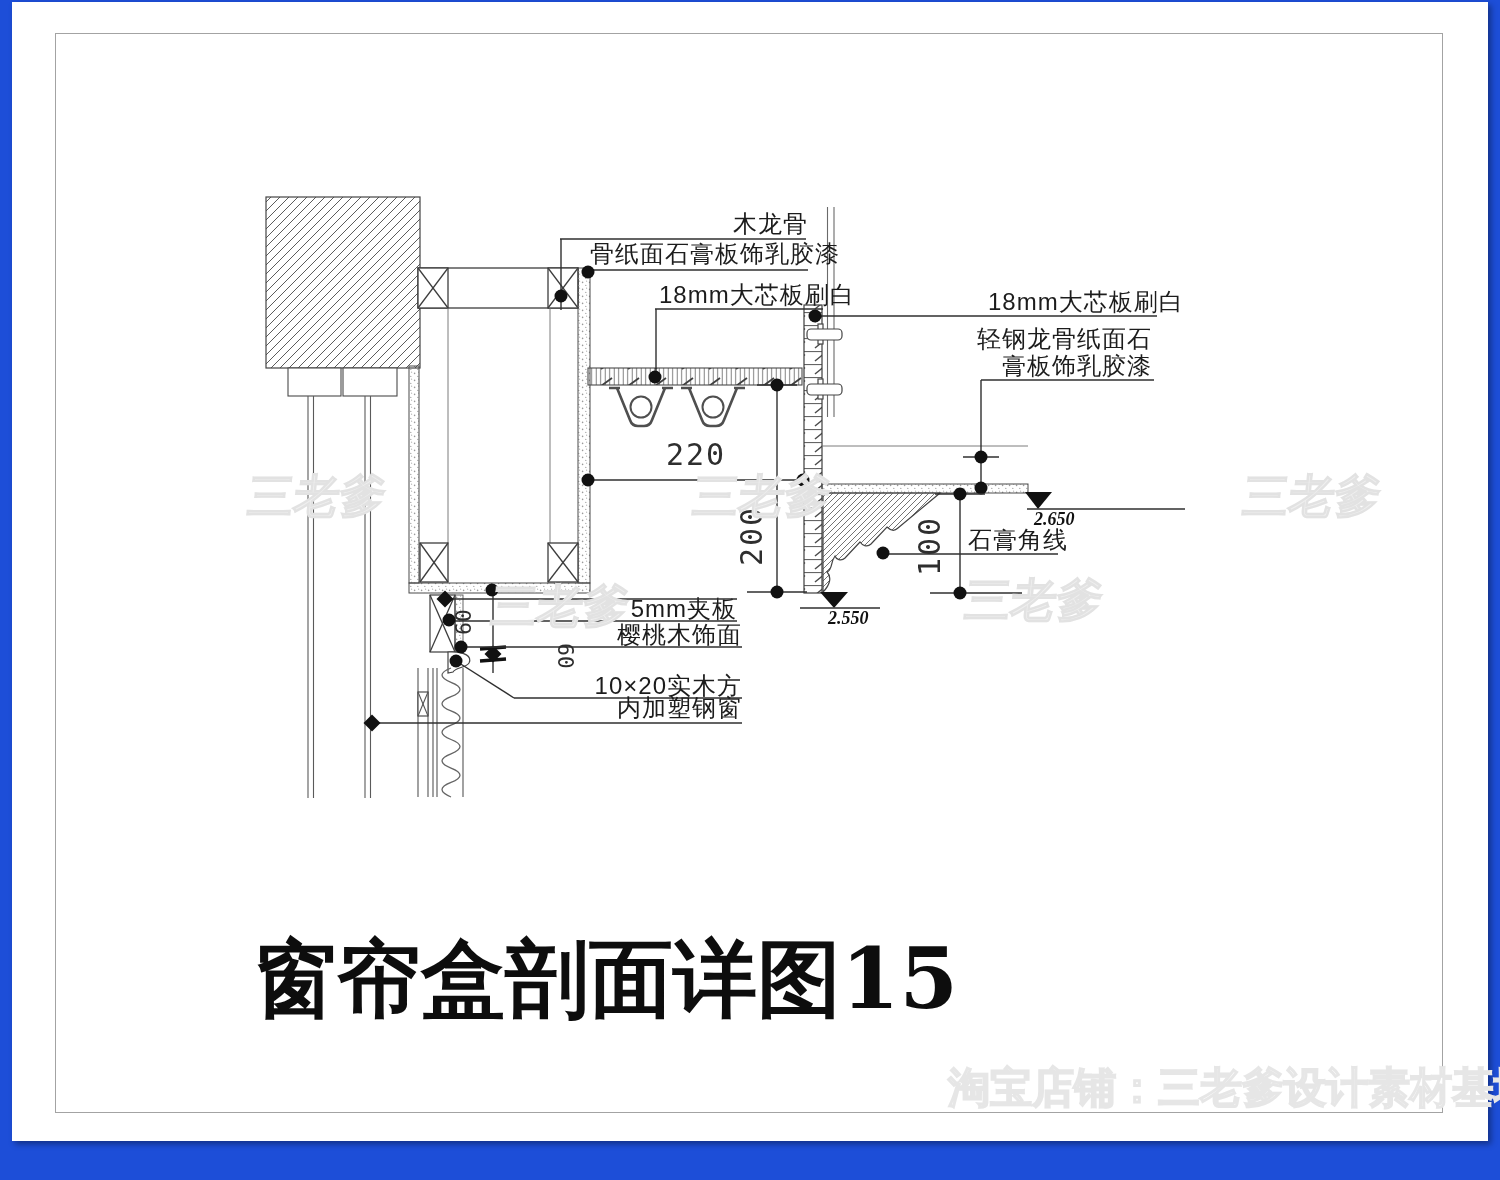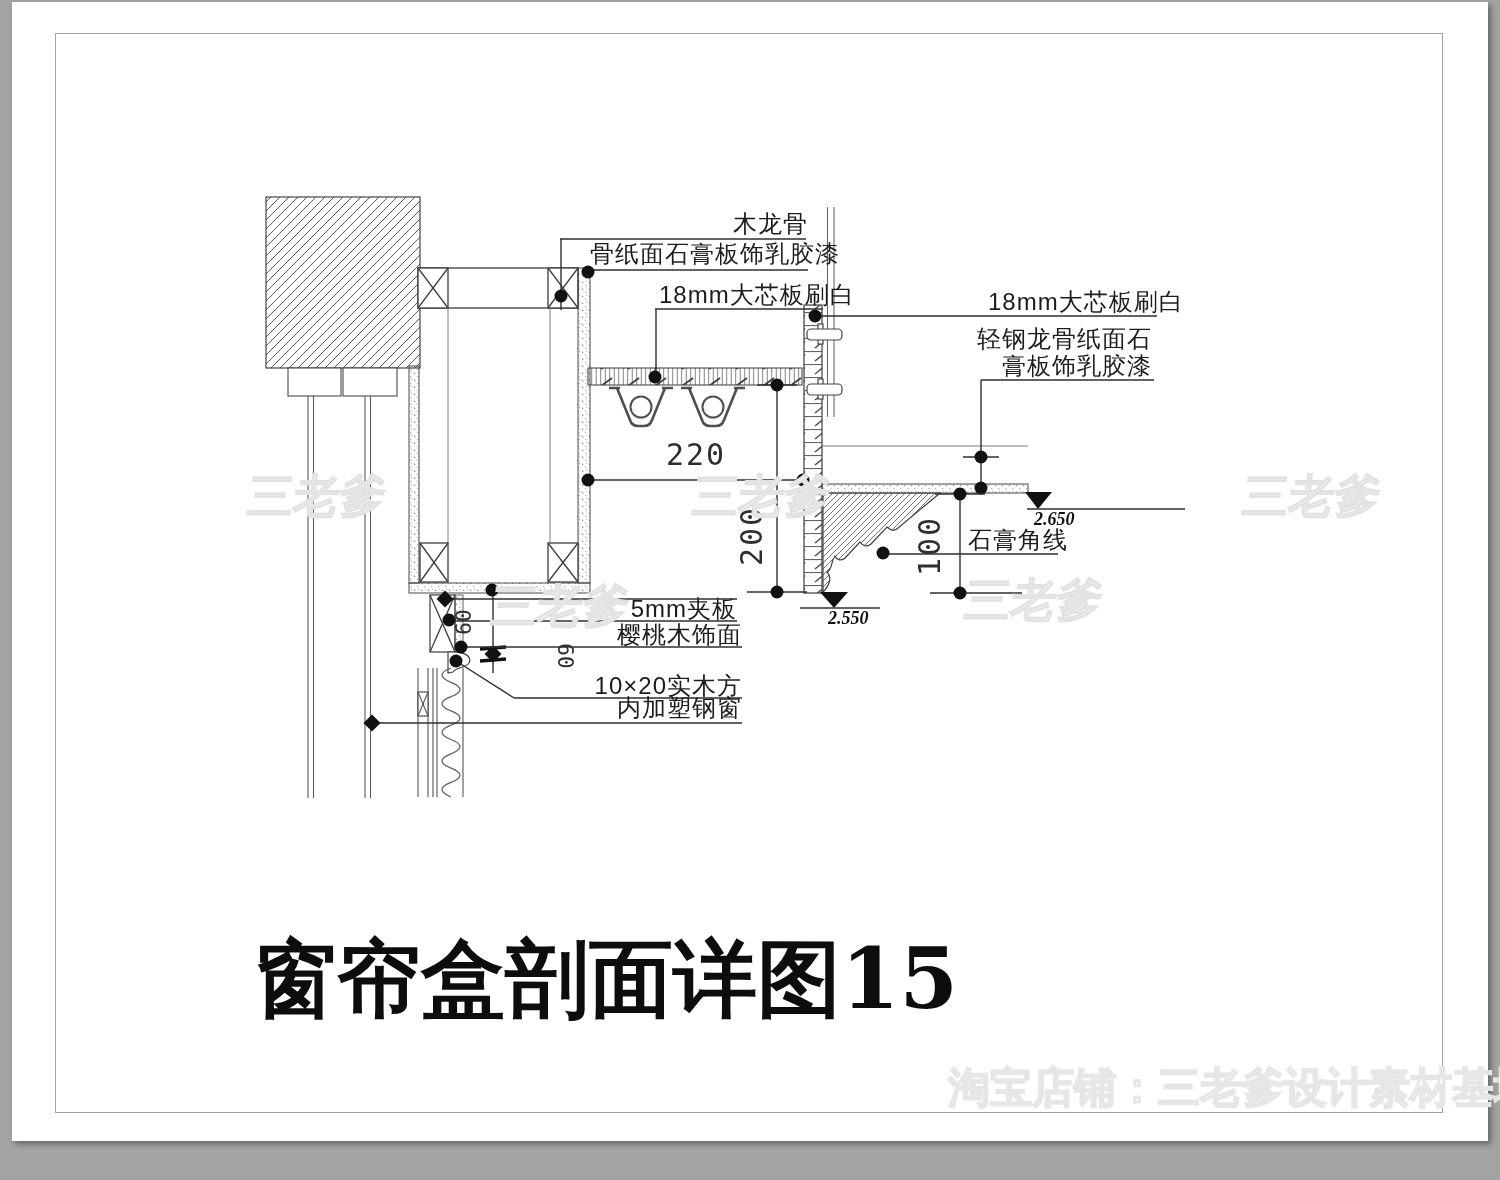--- a/index.html
+++ b/index.html
@@ -1,16 +1,16 @@
 <!DOCTYPE html>
 <html><head>
 <meta charset="utf-8">
 <style>
   html,body{margin:0;padding:0;}
-  #canvas{position:relative;width:1500px;height:1180px;background:#a3a3a3;overflow:hidden;
+  #canvas{position:relative;width:1500px;height:1180px;background:#1d4ed8;overflow:hidden;
           font-family:"Liberation Sans",sans-serif;}
   #sheet{position:absolute;left:12px;top:2px;width:1476px;height:1139px;background:#ffffff;
          box-shadow:3px 3px 6px rgba(0,0,0,0.38);}
   #border-frame{position:absolute;left:55px;top:33px;width:1388px;height:1080px;
          border:1.5px solid #a3a3a3;box-sizing:border-box;}
   svg{position:absolute;left:0;top:0;}
   svg text{font-family:"Liberation Sans",sans-serif;}
   .cjk{fill:#1c1c1c;font-size:24px;font-weight:500;letter-spacing:1px;}
   .dim{fill:#2e2e2e;font-size:30px;font-weight:400;letter-spacing:2px;font-family:"DejaVu Sans Mono","Liberation Mono",monospace;}
   .dimsmall{fill:#2e2e2e;font-size:21px;font-family:"DejaVu Sans Mono","Liberation Mono",monospace;}

